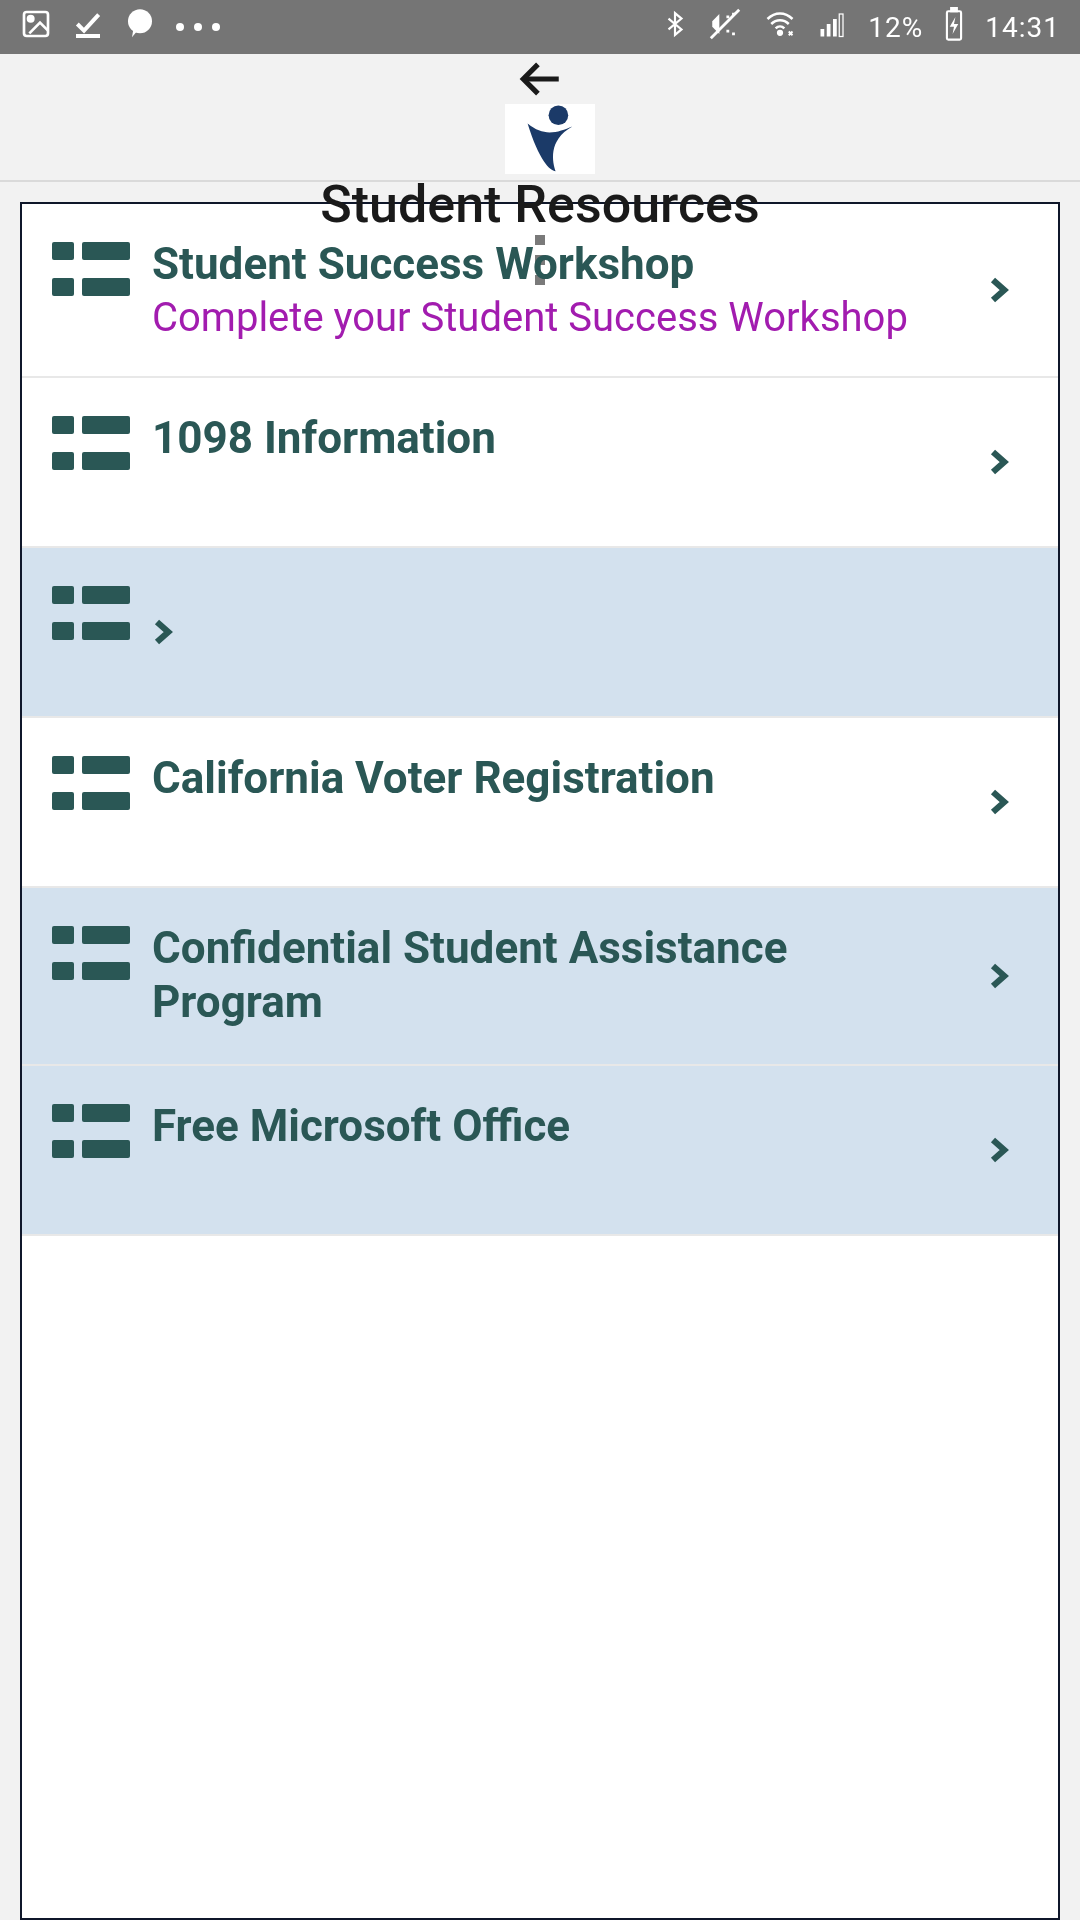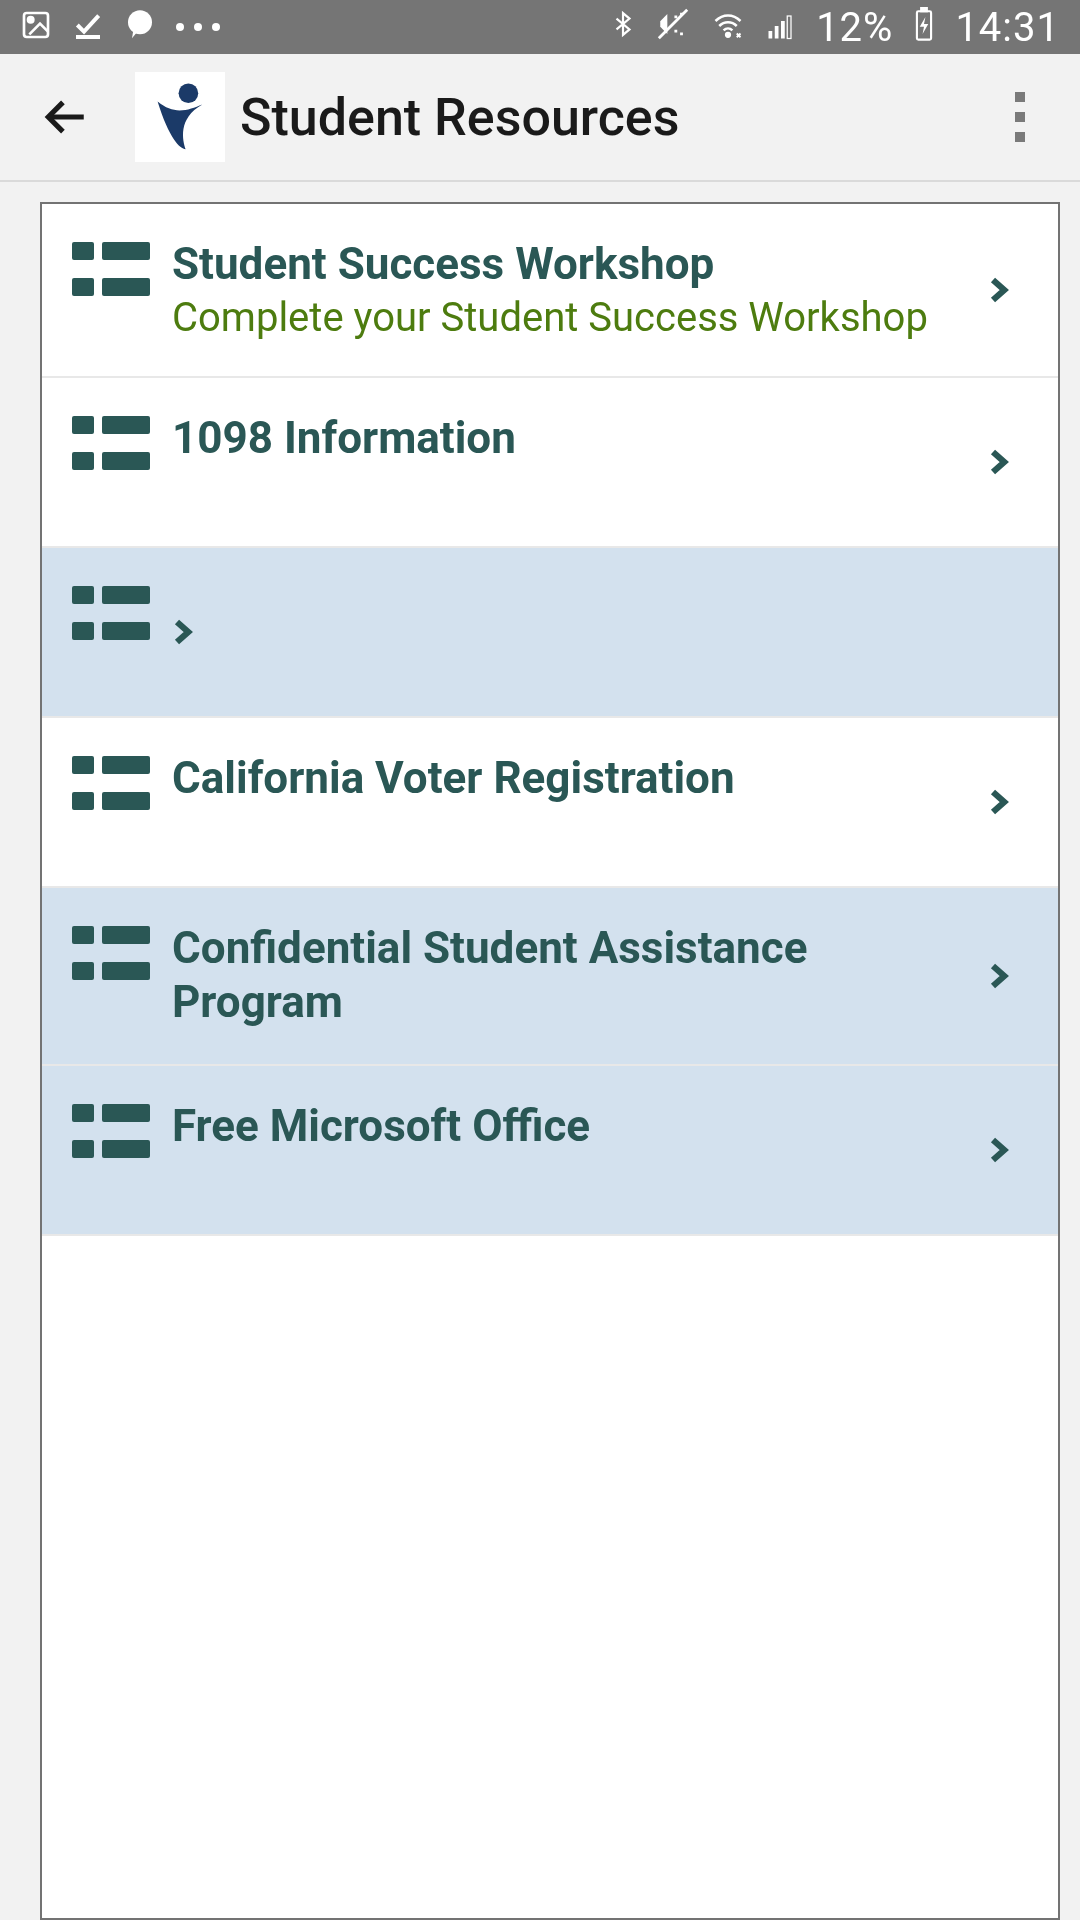--- a/index.html
+++ b/index.html
@@ -1,39 +1,39 @@
 <!DOCTYPE html>
 <html><head>
 <meta charset="utf-8">
 <style>
   * { box-sizing: border-box; margin: 0; padding: 0; }
   html, body { width: 1080px; height: 1920px; font-family: Roboto, "Helvetica Neue", Arial, sans-serif; background: #f2f2f2; overflow: hidden; }
 
   
-  .status-bar { height: 54px; background: #757575; display: flex; align-items: center; justify-content: space-between; padding: 0 20px; color: #fff; font-size: 40px; }
+  .status-bar { height: 54px; background: #757575; display: flex; align-items: center; justify-content: space-between; padding: 0 20px; color: #fff; font-size: 28px; }
   .status-left, .status-right { display: flex; align-items: center; gap: 20px; }
   .status-icon { display: inline-block; }
   .status-text { font-weight: 400; letter-spacing: 1px; }
 
   
-  .app-bar { height: 128px; background: #f2f2f2; display: flex; align-items: center; padding: 0 30px; border-bottom: 2px solid #dadada; }
+  .app-bar { height: 128px; background: #f2f2f2; display: flex; align-items: center; padding: 0 30px; border-bottom: 2px solid #dadada; flex-direction: column; }
   .back-btn { width: 70px; height: 70px; display: flex; align-items: center; justify-content: center; cursor: pointer; }
   .app-logo { width: 90px; height: 90px; background: #fff; margin-left: 35px; margin-right: 15px; display: flex; align-items: center; justify-content: center; }
   .app-title { font-size: 52px; font-weight: 500; color: #1a1a1a; flex: 1; }
   .more-btn { width: 60px; height: 60px; display: flex; align-items: center; justify-content: center; cursor: pointer; }
 
   
   .content-wrap { padding: 20px 20px 0 20px; height: calc(1920px - 54px - 128px); }
-  .list-frame { border: 2px solid #737373; background: #fff; height: 100%; overflow: hidden; margin-left: 20px; }
+  .list-frame { border: 2px solid #0f172a; background: #fff; height: 100%; overflow: hidden; }
   .list-item { display: flex; align-items: flex-start; padding: 34px 30px 34px 30px; min-height: 170px; border-bottom: 2px solid #e8e8e8; }
   .list-item.alt { background: #d3e1ee; }
   .item-left-icon { flex: 0 0 80px; padding-top: 4px; }
   .item-body { flex: 1; padding: 0 20px 0 20px; }
   .item-title { font-size: 44px; font-weight: 700; color: #2a5755; line-height: 1.22; }
-  .item-sub { font-size: 40px; color: #4d7c0f; line-height: 1.22; margin-top: 2px; }
+  .item-sub { font-size: 40px; color: #a21caf; line-height: 1.22; margin-top: 2px; }
   .item-chevron { flex: 0 0 60px; display: flex; align-items: center; justify-content: center; align-self: center; }
 
   
   .grid-icon { width: 78px; height: 54px; position: relative; }
   .grid-icon span { position: absolute; background: #2a5755; border-radius: 2px; }
   .grid-icon .sq { width: 22px; height: 18px; }
   .grid-icon .bar { height: 18px; width: 48px; }
   .grid-icon .r1 { top: 0; }
   .grid-icon .r2 { bottom: 0; }
   .grid-icon .c1 { left: 0; }

